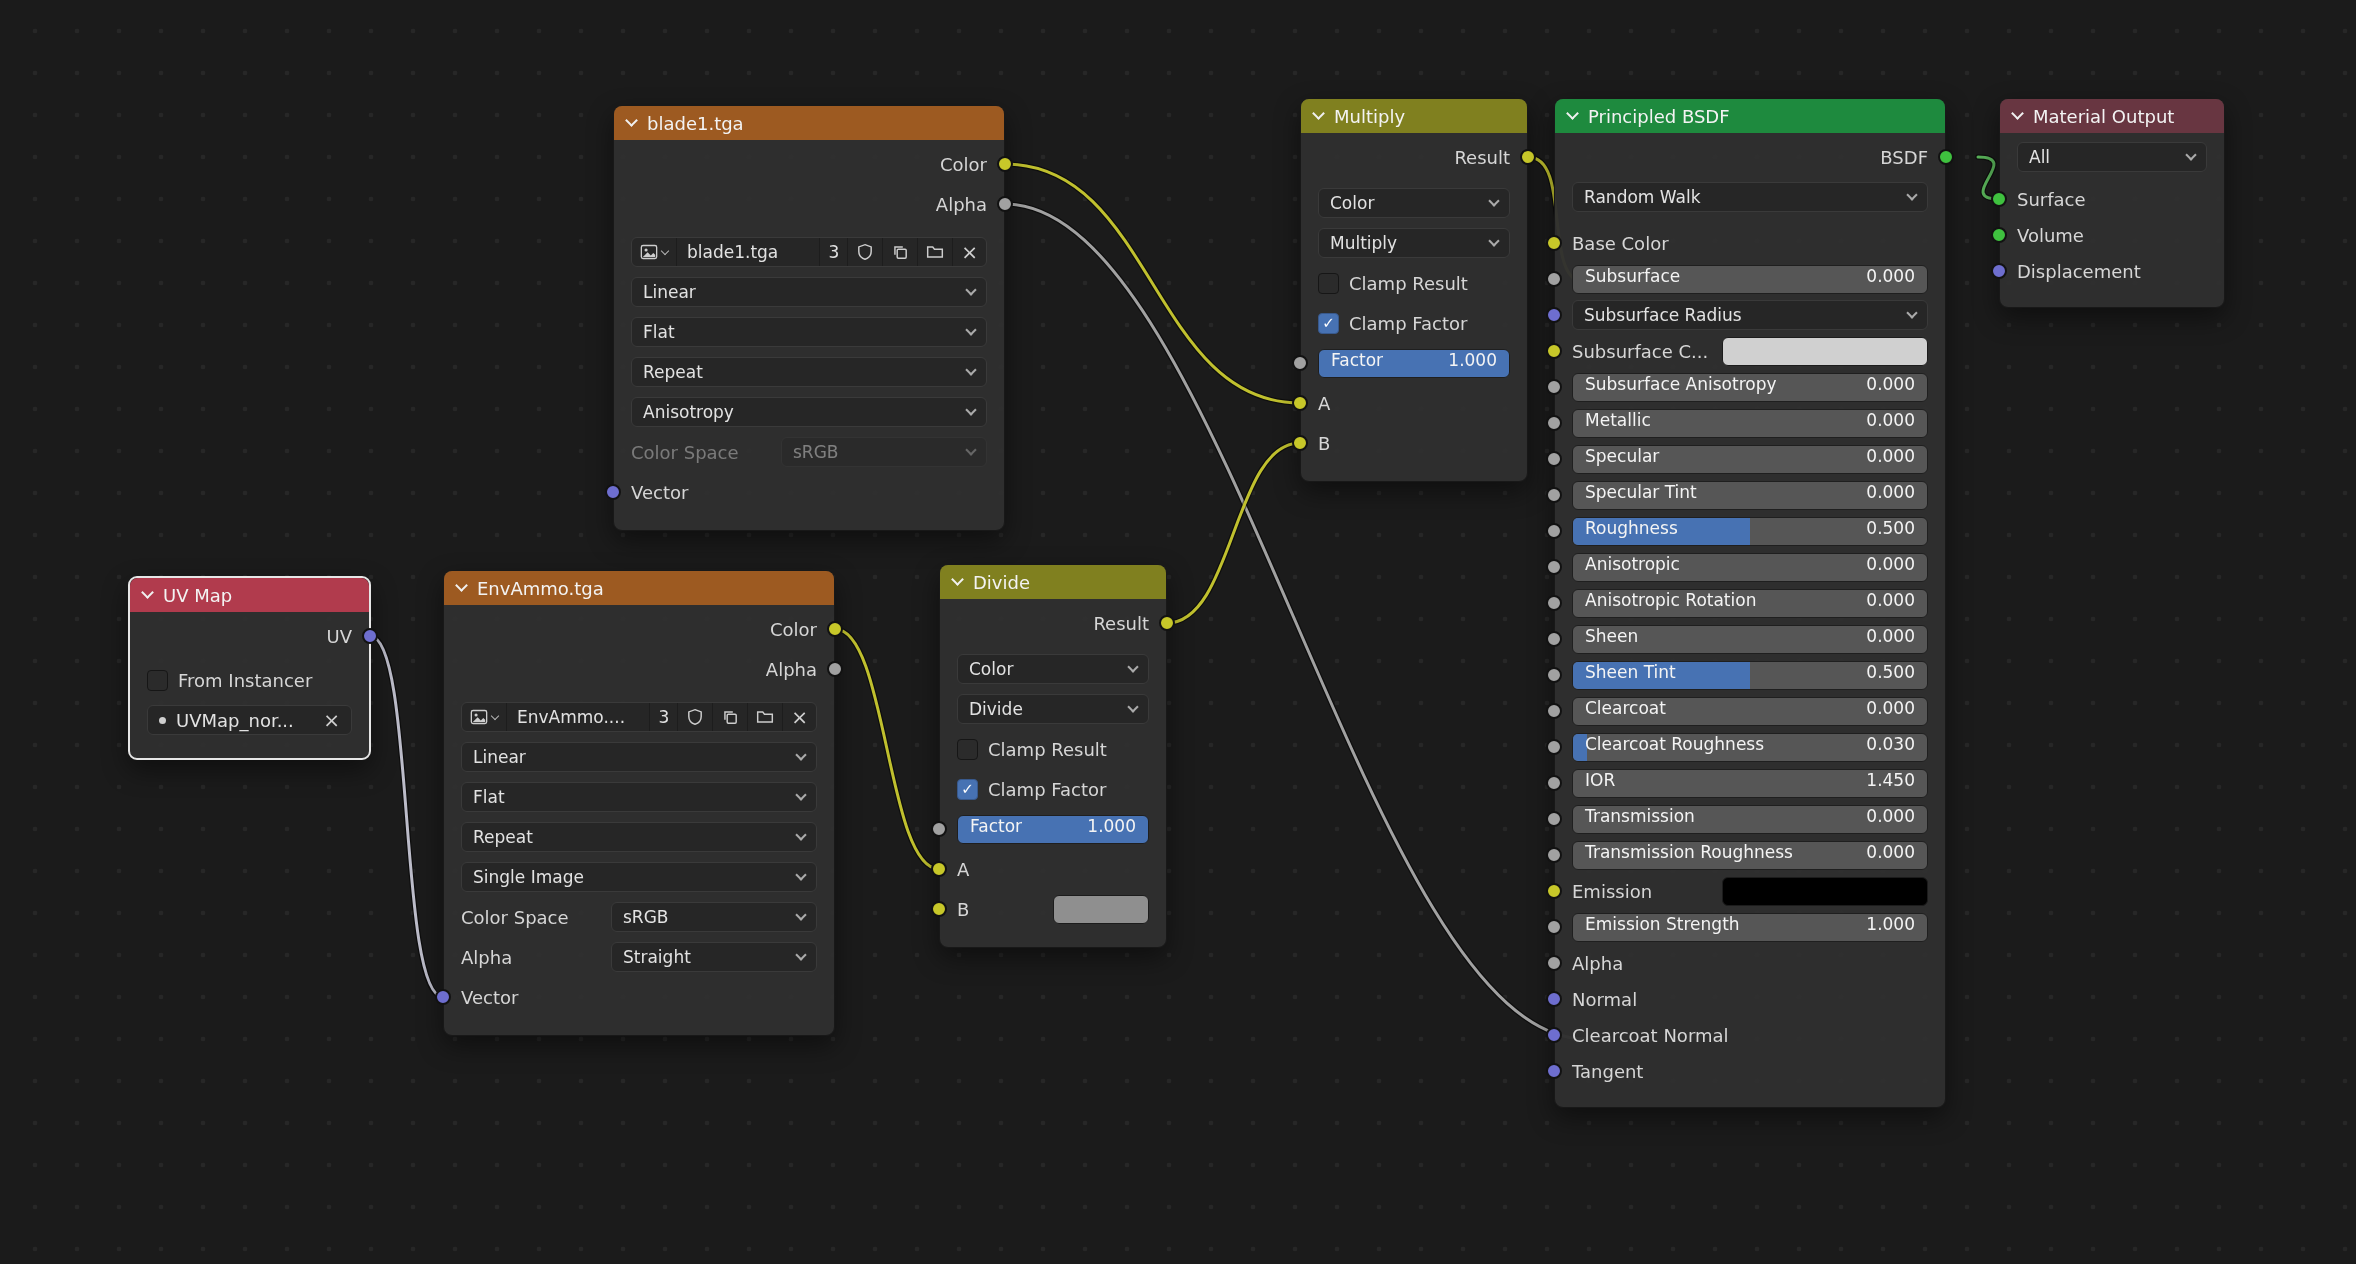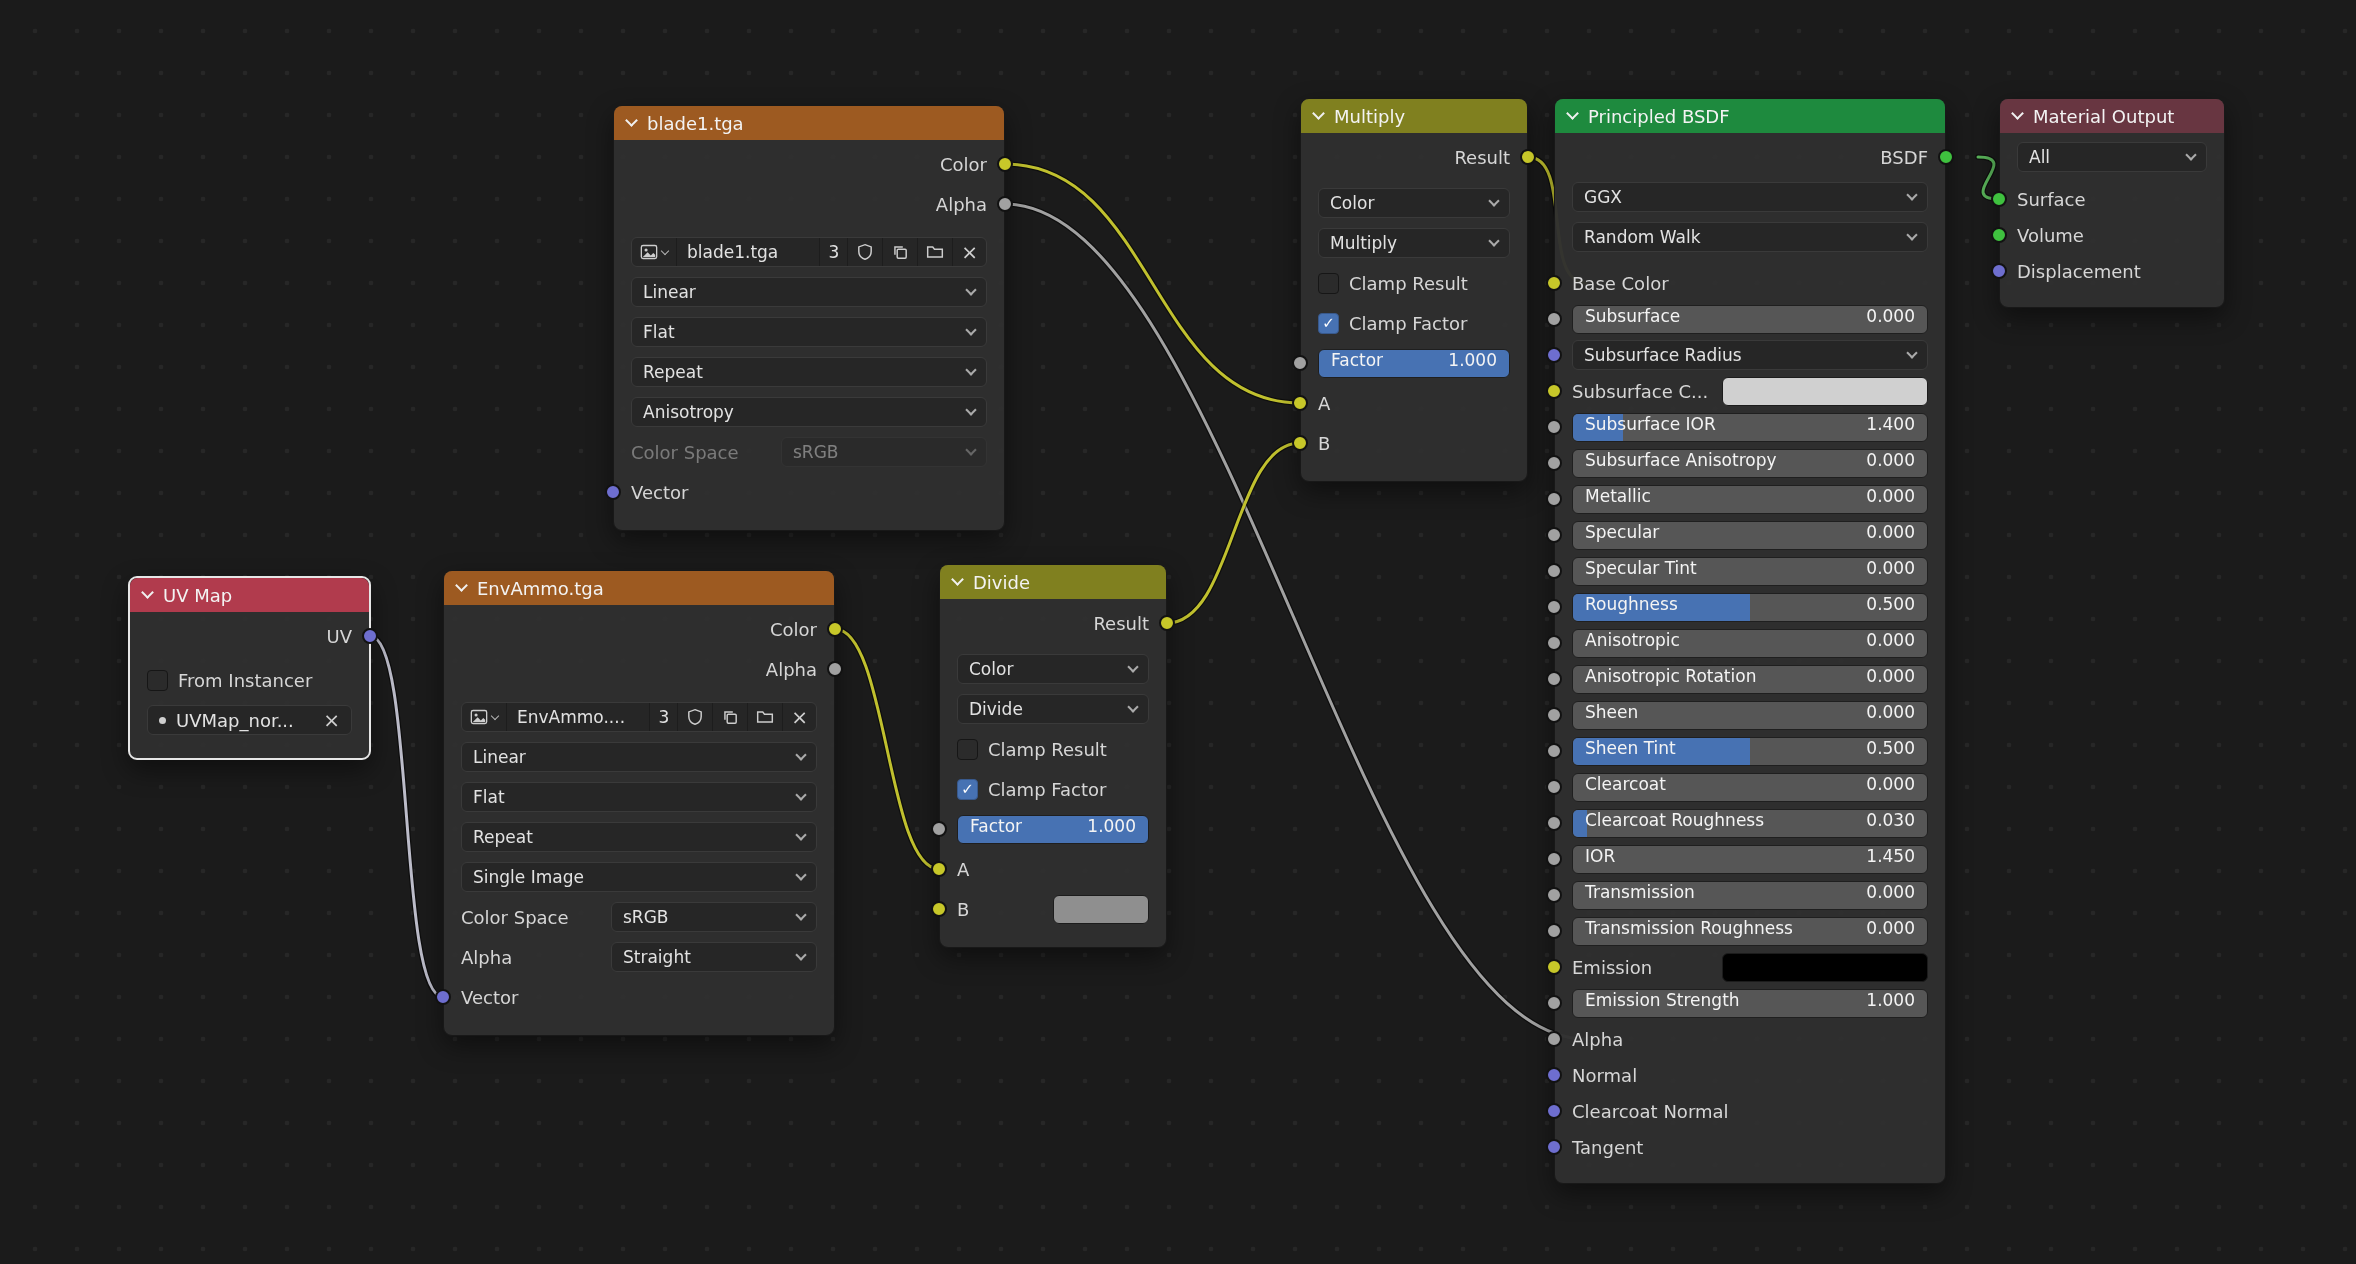--- a/index.html
+++ b/index.html
@@ -380,26 +380,20 @@
     <span class="chev hd"></span>
     <span>Principled BSDF</span>
   </div>
   <div class="nbody">
     <div class="row h40 out">
       <span class="lbl">BSDF</span>
       <span class="socket right c-shader"></span>
     </div>
     <div class="row h40">
       <div class="dd">
-            <span>GGX</span>
-            <span class="chev sm"></span>
-          </div>
-    </div>
-    <div class="row h40">
-      <div class="dd">
             <span>Random Walk</span>
             <span class="chev sm"></span>
           </div>
     </div>
     <div class="gap8"></div>
     <div class="row h36">
       <span class="socket left c-color"></span>
       <span class="lbl">Base Color</span>
     </div>
     <div class="row h36">
@@ -414,28 +408,20 @@
       <span class="socket left c-vector"></span>
       <div class="dd">
             <span>Subsurface Radius</span>
             <span class="chev sm"></span>
           </div>
     </div>
     <div class="row h36">
       <span class="socket left c-color"></span>
       <span class="lbl half">Subsurface C...</span>
       <div class="swatch" style="background:#d0d0d0"></div>
-    </div>
-    <div class="row h36">
-      <span class="socket left c-float"></span>
-      <div class="slider">
-            <span class="fill" style="width:14%"></span>
-            <span class="s-lbl">Subsurface IOR</span>
-            <span class="s-val">1.400</span>
-          </div>
     </div>
     <div class="row h36">
       <span class="socket left c-float"></span>
       <div class="slider">
             <span class="fill" style="width:0%"></span>
             <span class="s-lbl">Subsurface Anisotropy</span>
             <span class="s-val">0.000</span>
           </div>
     </div>
     <div class="row h36">

